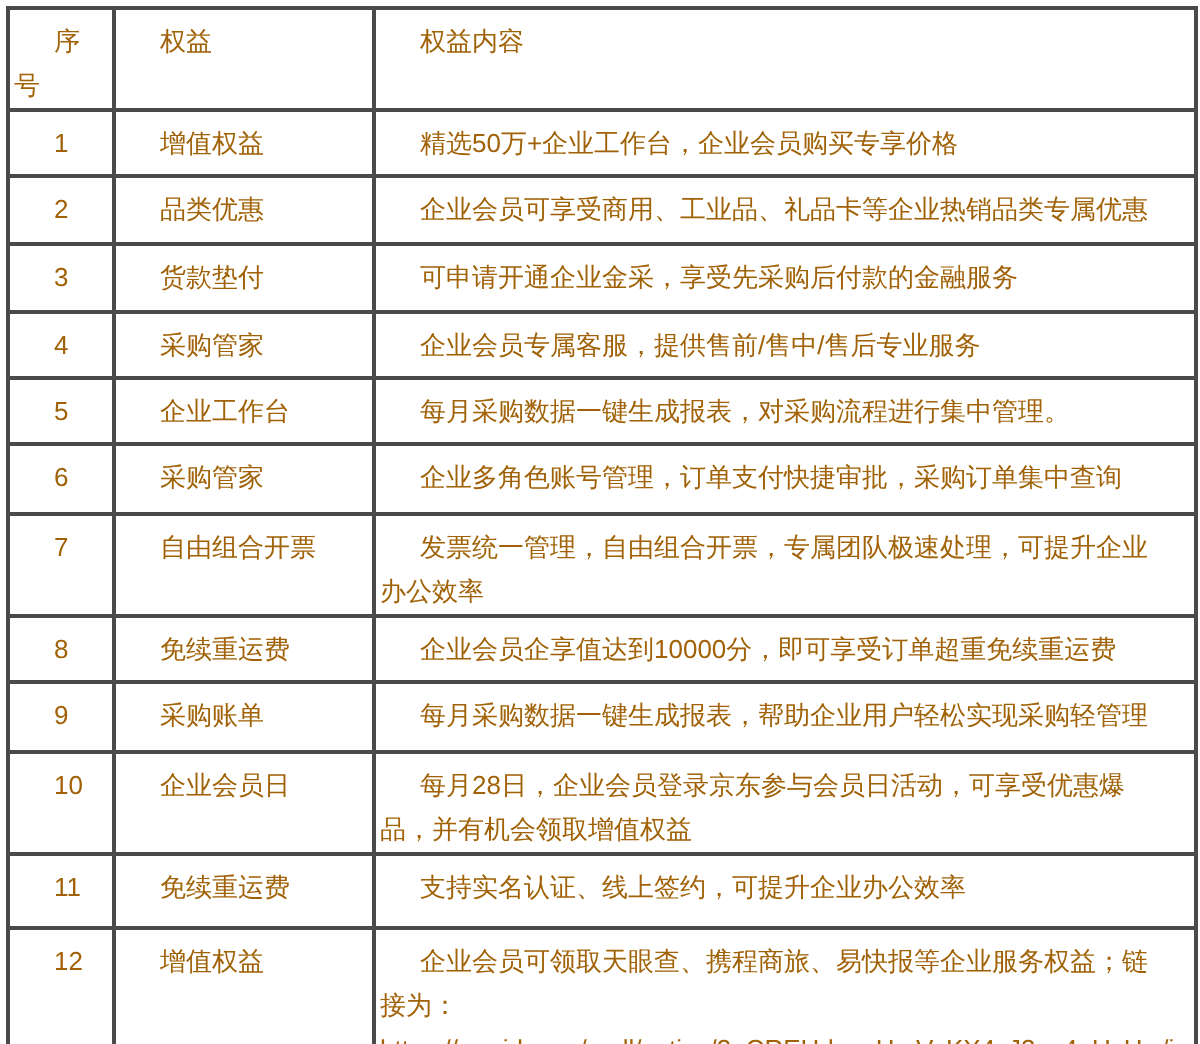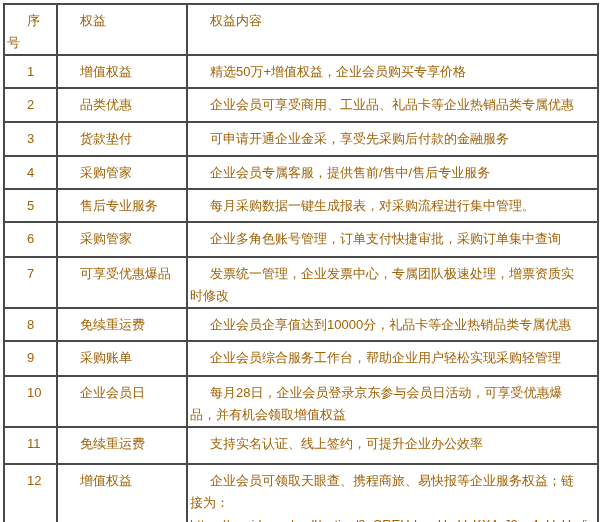--- a/index.html
+++ b/index.html
@@ -62,61 +62,61 @@
     <tr class="h-head">
       <th class="index-head">序号</th>
       <th>权益</th>
       <th>权益内容</th>
     </tr>
   </thead>
   <tbody>
     <tr class="h-r1">
       <td>1</td>
       <td>增值权益</td>
-      <td>精选50万+增值权益，企业会员购买专享价格</td>
+      <td>精选50万+企业工作台，企业会员购买专享价格</td>
     </tr>
     <tr class="h-r2">
       <td>2</td>
       <td>品类优惠</td>
       <td>企业会员可享受商用、工业品、礼品卡等企业热销品类专属优惠</td>
     </tr>
     <tr class="h-r3">
       <td>3</td>
       <td>货款垫付</td>
       <td>可申请开通企业金采，享受先采购后付款的金融服务</td>
     </tr>
     <tr class="h-r4">
       <td>4</td>
       <td>采购管家</td>
       <td>企业会员专属客服，提供售前/售中/售后专业服务</td>
     </tr>
     <tr class="h-r5">
       <td>5</td>
-      <td>售后专业服务</td>
+      <td>企业工作台</td>
       <td>每月采购数据一键生成报表，对采购流程进行集中管理。</td>
     </tr>
     <tr class="h-r6">
       <td>6</td>
       <td>采购管家</td>
       <td>企业多角色账号管理，订单支付快捷审批，采购订单集中查询</td>
     </tr>
     <tr class="h-r7">
       <td>7</td>
-      <td>可享受优惠爆品</td>
-      <td>发票统一管理，企业发票中心，专属团队极速处理，增票资质实时修改</td>
+      <td>自由组合开票</td>
+      <td>发票统一管理，自由组合开票，专属团队极速处理，可提升企业办公效率</td>
     </tr>
     <tr class="h-r8">
       <td>8</td>
       <td>免续重运费</td>
-      <td>企业会员企享值达到10000分，礼品卡等企业热销品类专属优惠</td>
+      <td>企业会员企享值达到10000分，即可享受订单超重免续重运费</td>
     </tr>
     <tr class="h-r9">
       <td>9</td>
       <td>采购账单</td>
-      <td>企业会员综合服务工作台，帮助企业用户轻松实现采购轻管理</td>
+      <td>每月采购数据一键生成报表，帮助企业用户轻松实现采购轻管理</td>
     </tr>
     <tr class="h-r10">
       <td>10</td>
       <td>企业会员日</td>
       <td>每月28日，企业会员登录京东参与会员日活动，可享受优惠爆品，并有机会领取增值权益</td>
     </tr>
     <tr class="h-r11">
       <td>11</td>
       <td>免续重运费</td>
       <td>支持实名认证、线上签约，可提升企业办公效率</td>

